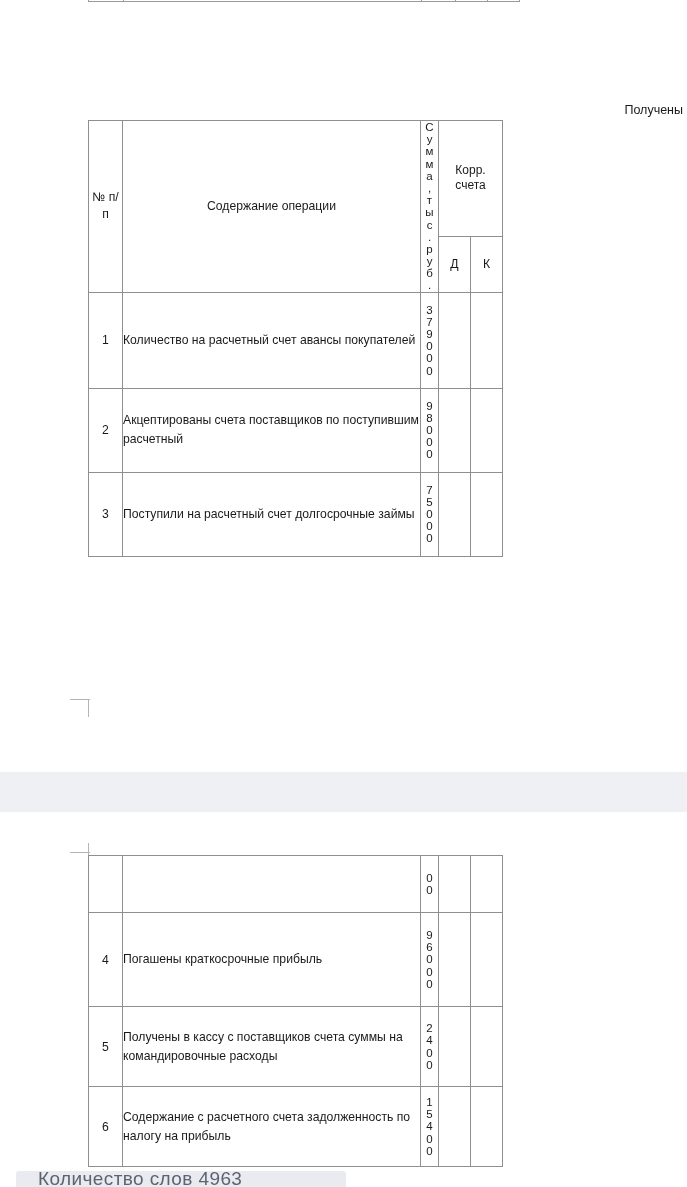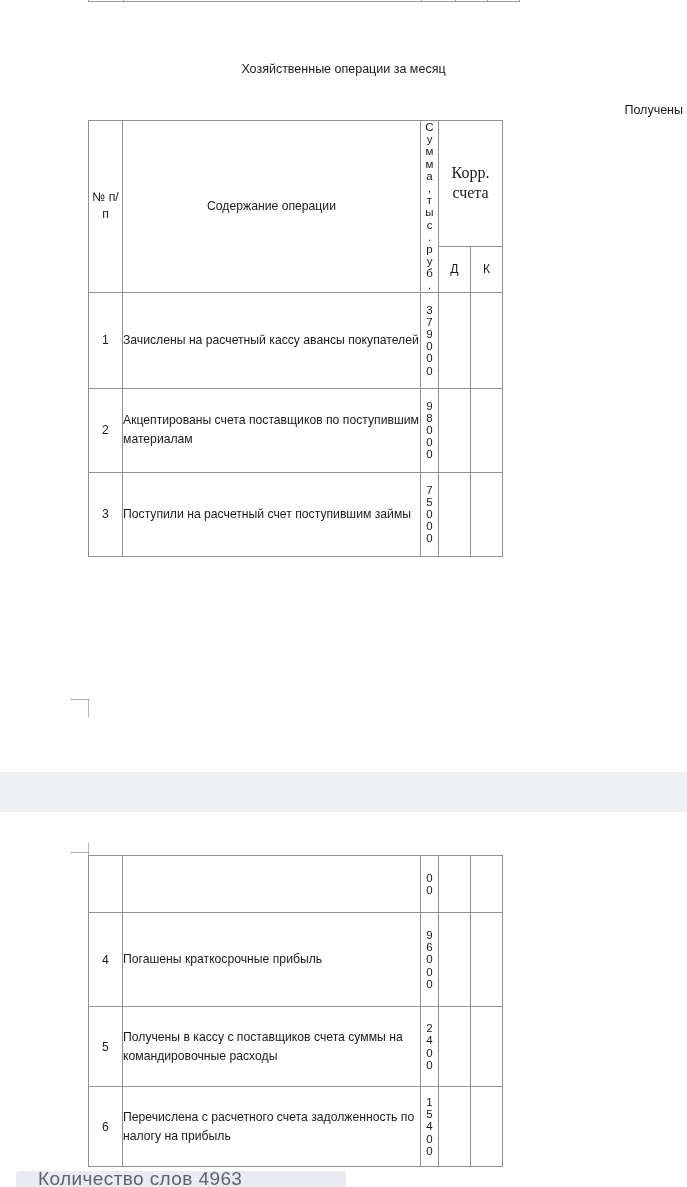--- a/index.html
+++ b/index.html
@@ -76,24 +76,23 @@
   .c-d     { width: 32px; text-align: center; }
   .c-k     { width: 32px; text-align: center; }
 
   .table1 {
     left: 88px; top: 120px;
   }
   .hdr-num, .hdr-desc { text-align: center; }
   .hdr-num { line-height: 1.45; }
   .korr-top {
     text-align: center;
-    font-size: 16px;
+    font-size: 12px;
     line-height: 1.25;
     padding: 3px 2px;
-    font-family: Liberation Serif, serif;
   }
 
   .page-number {
     position: absolute;
     left: 0; top: 723px;
     width: 687px;
     text-align: center;
     font-size: 11.5px;
     color: #8a8a8a;
   }
@@ -144,21 +143,20 @@
 
 <div class="page1">
 
   <div class="top-sliver">
     <div class="vline" style="left:34px"></div>
     <div class="vline" style="left:332px"></div>
     <div class="vline" style="left:366px"></div>
     <div class="vline" style="left:398px"></div>
   </div>
 
-  <div class="doc-title">Хозяйственные операции за месяц</div>
   <div class="table-label">Получены</div>
 
   <div class="tick" style="left:70px; top:699px; width:20px; height:1px;"></div>
   <div class="tick" style="left:88px; top:699px; width:1px; height:18px;"></div>
 
   <table class="grid table1">
     <tbody>
         <tr>
       <td class="c-num hdr-num" rowspan="2">№ п/ п</td>
       <td class="c-desc hdr-desc" rowspan="2">Содержание операции</td>
@@ -182,48 +180,48 @@
           </td>
       <td class="korr-top" colspan="2">Корр. счета</td>
     </tr>
     <tr>
       <td class="c-d">Д</td>
       <td class="c-k">К</td>
     </tr>
 
     <tr style="height:96px">
       <td class="c-num">1</td>
-      <td class="c-desc">Зачислены на расчетный кассу авансы покупателей</td>
+      <td class="c-desc">Количество на расчетный счет авансы покупателей</td>
       <td class="c-sum">
             <span style="display:block">3</span>
             <span style="display:block">7</span>
             <span style="display:block">9</span>
             <span style="display:block">0</span>
             <span style="display:block">0</span>
             <span style="display:block">0</span>
           </td>
       <td class="c-d"></td>
       <td class="c-k"></td>
     </tr>
     <tr style="height:84px">
       <td class="c-num">2</td>
-      <td class="c-desc">Акцептированы счета поставщиков по поступившим материалам</td>
+      <td class="c-desc">Акцептированы счета поставщиков по поступившим расчетный</td>
       <td class="c-sum">
             <span style="display:block">9</span>
             <span style="display:block">8</span>
             <span style="display:block">0</span>
             <span style="display:block">0</span>
             <span style="display:block">0</span>
           </td>
       <td class="c-d"></td>
       <td class="c-k"></td>
     </tr>
     <tr style="height:84px">
       <td class="c-num">3</td>
-      <td class="c-desc">Поступили на расчетный счет поступившим займы</td>
+      <td class="c-desc">Поступили на расчетный счет долгосрочные займы</td>
       <td class="c-sum">
             <span style="display:block">7</span>
             <span style="display:block">5</span>
             <span style="display:block">0</span>
             <span style="display:block">0</span>
             <span style="display:block">0</span>
           </td>
       <td class="c-d"></td>
       <td class="c-k"></td>
     </tr>
@@ -271,21 +269,21 @@
             <span style="display:block">2</span>
             <span style="display:block">4</span>
             <span style="display:block">0</span>
             <span style="display:block">0</span>
           </td>
       <td class="c-d"></td>
       <td class="c-k"></td>
     </tr>
     <tr style="height:80px">
       <td class="c-num">6</td>
-      <td class="c-desc">Перечислена с расчетного счета задолженность по налогу на прибыль</td>
+      <td class="c-desc">Содержание с расчетного счета задолженность по налогу на прибыль</td>
       <td class="c-sum">
             <span style="display:block">1</span>
             <span style="display:block">5</span>
             <span style="display:block">4</span>
             <span style="display:block">0</span>
             <span style="display:block">0</span>
           </td>
       <td class="c-d"></td>
       <td class="c-k"></td>
     </tr>

